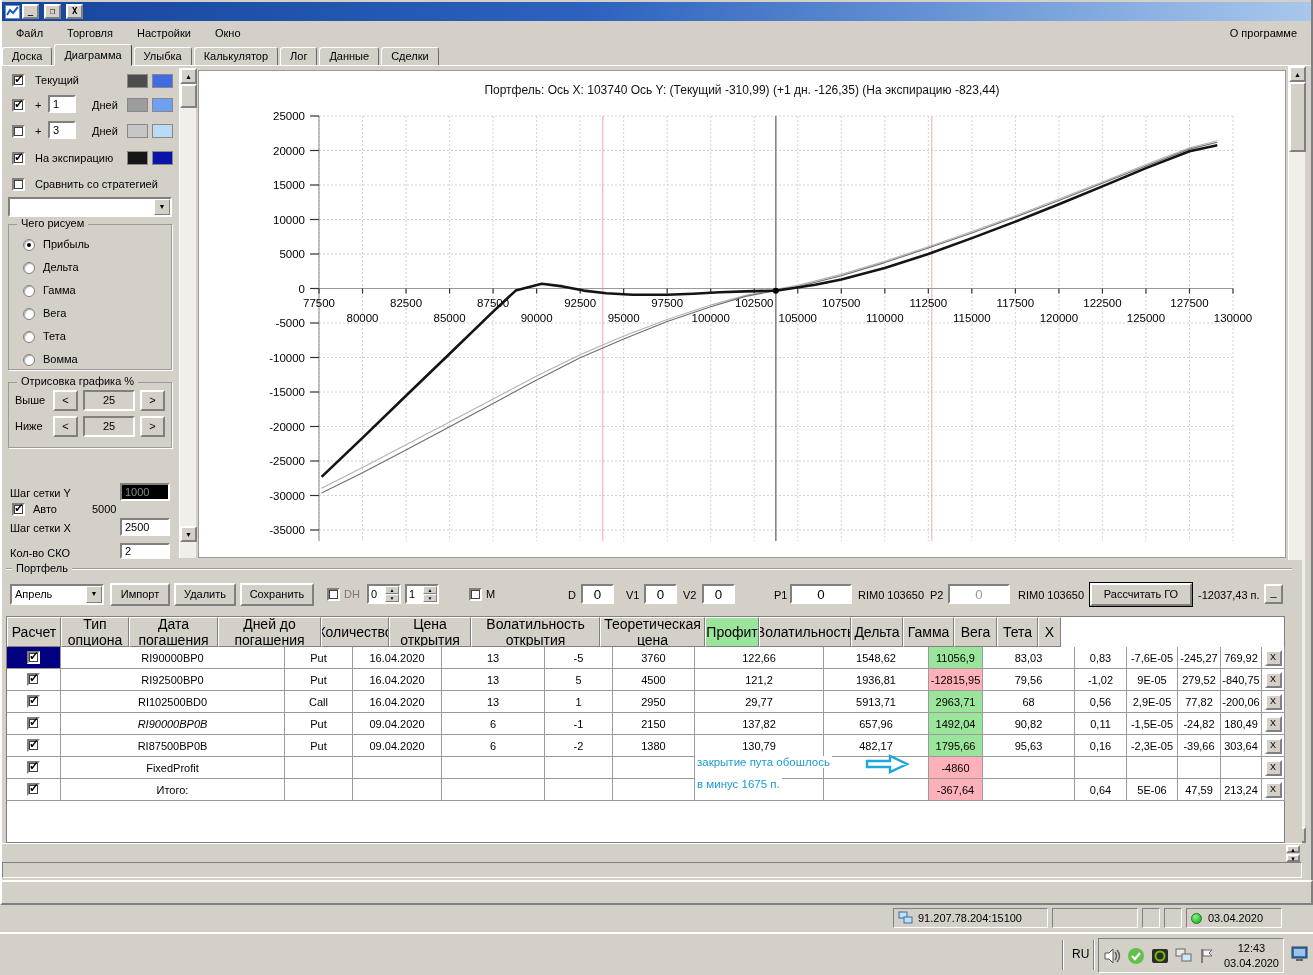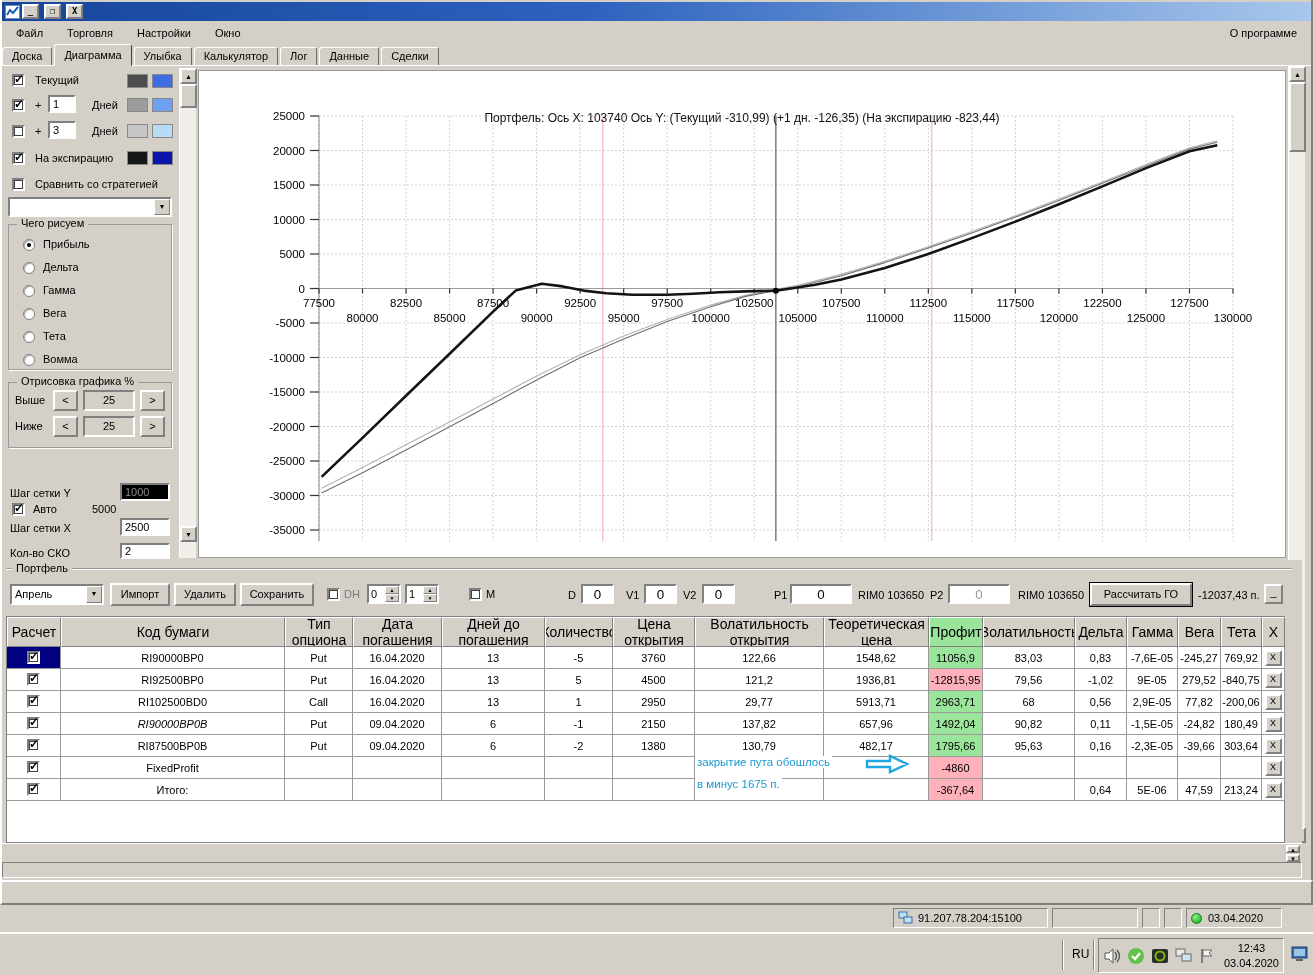--- a/index.html
+++ b/index.html
@@ -47,21 +47,21 @@
   .radio.sel::after { content:""; position:absolute; left:3px; top:3px; width:4px; height:4px; border-radius:50%; background:#000; }
   .stepbtn { position:absolute; width:25px; height:21px; text-align:center; line-height:17px; font-size:11px; }
   .valbox { position:absolute; background:#d4d0c8; border:2px solid; border-color:#808080 #fff #fff #808080;
     text-align:center; line-height:17px; }
   
   .vscroll { position:absolute; width:17px; background:#f1efe9; border-left:1px solid #fff; }
   .scrollbtn { position:absolute; left:0; width:17px; height:16px; text-align:center; font-size:7px; line-height:13px; color:#000; }
   .scrollthumb { position:absolute; left:0; width:17px; }
   
   .chartbox { position:absolute; left:198px; top:70px; width:1088px; height:488px; background:#fff; border:1px solid #9a9a9a; }
-  .chart-title { position:absolute; left:0; top:12px; width:100%; text-align:center; font-size:12px; color:#111;margin-top:28px; }
+  .chart-title { position:absolute; left:0; top:12px; width:100%; text-align:center; font-size:12px; color:#111; }
   
   .portfolio { position:absolute; left:2px; top:560px; width:1300px; height:283px; background:#d4d0c8; }
   .pf-borderline { position:absolute; left:4px; top:8px; right:10px; height:2px;
      border-top:1px solid #9a9a9a; border-bottom:1px solid #fff; }
   .pf-label { position:absolute; left:10px; top:2px; background:#d4d0c8; padding:0 4px; }
   .toolbtn { position:absolute; height:23px; text-align:center; line-height:19px; }
   .tlabel { position:absolute; top:29px; }
   .tinput { position:absolute; top:24px; height:20px; background:#fff; border:2px solid; border-color:#808080 #fff #fff #808080;
     text-align:center; line-height:16px; }
   .spin { position:absolute; top:24px; width:34px; height:20px; background:#fff; border:2px solid; border-color:#808080 #fff #fff #808080; }
@@ -392,21 +392,20 @@
     <span class="tlabel" style="left:928px">P2</span>
     <input class="tinput" style="left: 946px; width: 62px; color: rgb(154, 154, 154);" value="0">
     <span class="tlabel" style="left:1016px">RIM0 103650</span>
     <span class="toolbtn raised" style="left:1088px;top:23px;width:102px;box-shadow:0 0 0 1px #000">Рассчитать ГО</span>
     <span class="tlabel" style="left:1196px">-12037,43 п.</span>
     <span class="toolbtn raised" style="left:1262px;top:24px;width:19px;height:20px;line-height:12px">_</span>
 
     <div class="tablewrap" id="pf-table">
         <div class="trow thead" style="top: 0px;">
           <div class="tcell" style="width: 54px; height: 30px;">Расчет</div>
-          <div class="tcell" style="width: 224px; height: 30px;">Код бумаги</div>
           <div class="tcell" style="width: 68px; height: 30px;">Тип опциона</div>
           <div class="tcell" style="width: 89px; height: 30px;">Дата погашения</div>
           <div class="tcell" style="width: 103px; height: 30px;">Дней до погашения</div>
           <div class="tcell" style="width: 68px; height: 30px;">Количество</div>
           <div class="tcell" style="width: 82px; height: 30px;">Цена открытия</div>
           <div class="tcell" style="width: 129px; height: 30px;">Волатильность открытия</div>
           <div class="tcell" style="width: 105px; height: 30px;">Теоретическая цена</div>
           <div class="tcell green" style="width: 54px; height: 30px;">Профит</div>
           <div class="tcell" style="width: 92px; height: 30px;">Волатильность</div>
           <div class="tcell" style="width: 52px; height: 30px;">Дельта</div>

